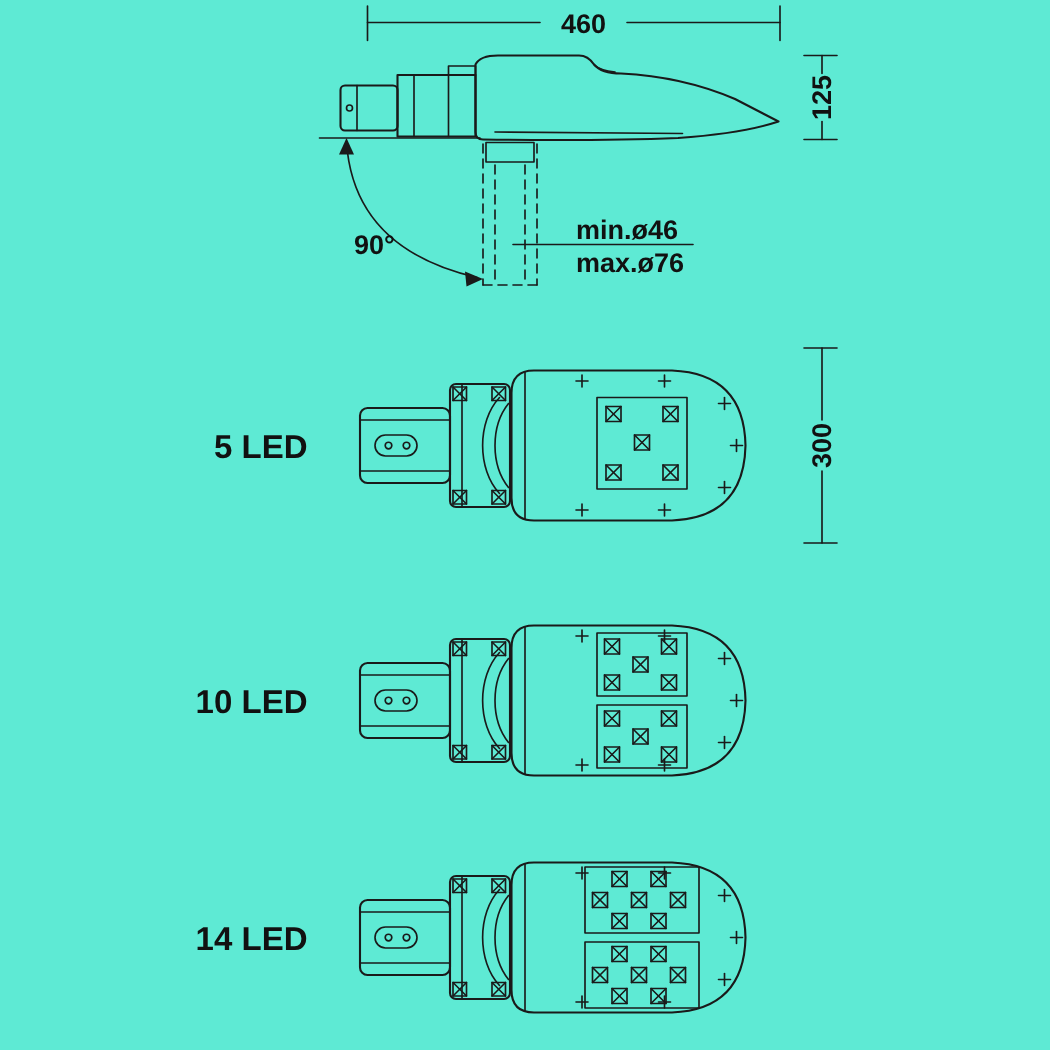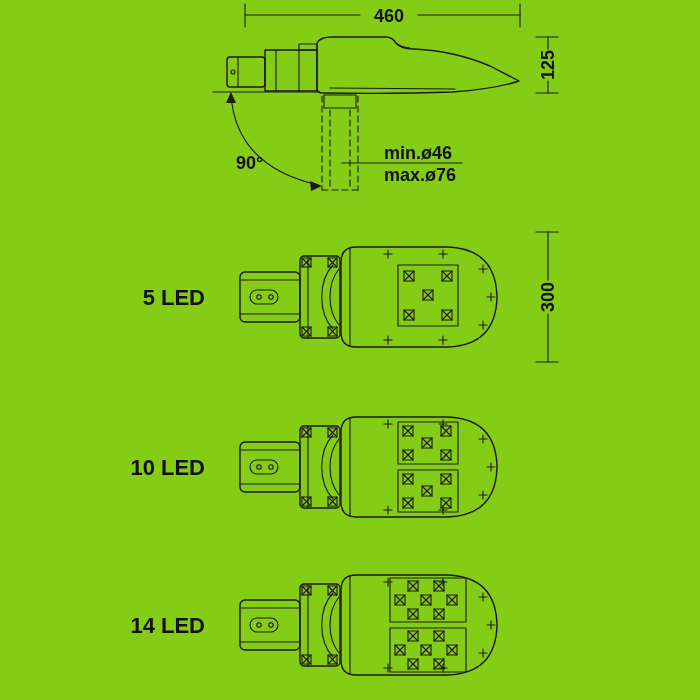--- a/index.html
+++ b/index.html
@@ -1,16 +1,16 @@
 <!DOCTYPE html>
 <html><head>
 <meta charset="utf-8">
 <style>
   html,body{margin:0;padding:0;background:#fff}
-  .page{position:relative;width:700px;height:700px;background:#84cc16;overflow:hidden;
+  .page{position:relative;width:700px;height:700px;background:#5eead4;overflow:hidden;
         font-family:"Liberation Sans",sans-serif}
   .abs{position:absolute;left:0}
   .ln{fill:none;stroke:#1a1a1a;stroke-width:1.4;stroke-linejoin:round;stroke-linecap:round}
   .thin{stroke-width:1.1}
   .dash{stroke-dasharray:6 4}
   text.dim{font-family:"Liberation Sans",sans-serif;font-weight:bold;font-size:18px;fill:#111;stroke:none}
   text.variant{font-family:"Liberation Sans",sans-serif;font-weight:bold;font-size:22px;fill:#111;stroke:none}
 </style>
 </head>
 <body>

